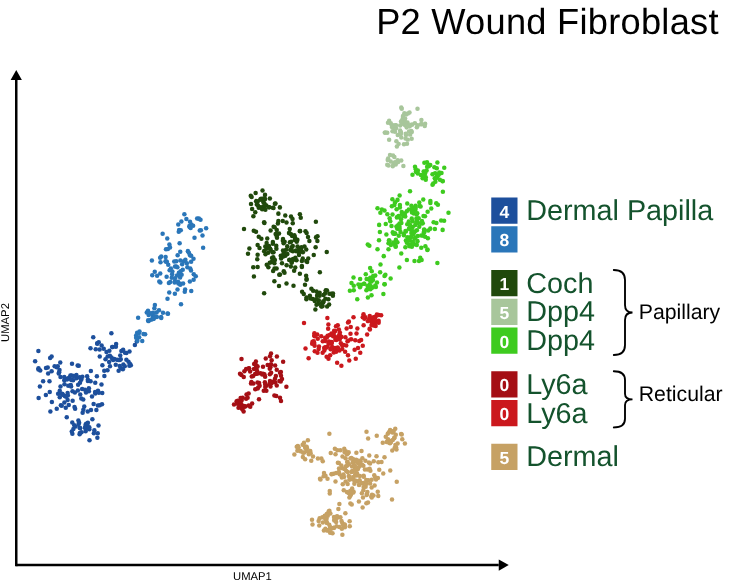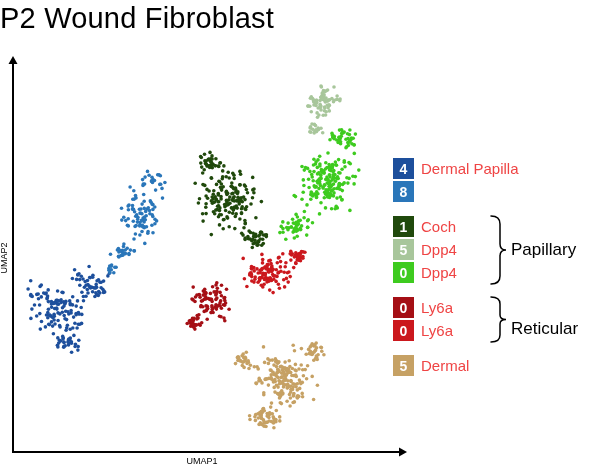--- a/index.html
+++ b/index.html
@@ -1,40 +1,40 @@
 <!DOCTYPE html>
 <html><head>
 <meta charset="utf-8">
 <style>
   html,body { margin:0; padding:0; background:#fff; }
   .figure {
     position:relative; width:600px; height:469px; background:#ffffff;
     font-family:"Liberation Sans", sans-serif; overflow:hidden;
   }
   .title {
-    position:absolute; top:2px; left:0; width:575px; text-align:left;
+    position:absolute; top:2px; left:0; width:575px; text-align:right;
     font-size:29px; color:#000; letter-spacing:0.2px;
   }
   svg.plot { position:absolute; left:0; top:0; }
   .axis-label { font-size:9px; fill:#000; font-family:"Liberation Sans", sans-serif; }
   .legend { position:absolute; left:393px; top:157px; width:207px; }
   .legend-row { display:flex; align-items:center; height:23px; }
   .legend-row.gap { margin-top:12px; }
   .legend-square {
     width:21px; height:21px; flex:0 0 21px; display:flex; align-items:center;
     justify-content:center; color:#fff; font-size:14px; font-weight:bold;
     margin-right:7px;
   }
-  .legend-label { font-size:15px; color:#ef4444; white-space:nowrap; }
+  .legend-label { font-size:23px; color:#14532d; white-space:nowrap; }
   .brace { position:absolute; left:97px; }
   .brace.papillary { top:58px; }
   .brace.reticular { top:139px; }
   .brace-label { position:absolute; font-size:17px; color:#000; white-space:nowrap; }
   .brace-label.papillary { left:118px; top:83px; }
-  .brace-label.reticular { left:118px; top:162px; }
+  .brace-label.reticular { left:118px; top:149px; }
 </style>
 </head>
 <body>
 
 <div class="figure">
 
   <div class="title">P2 Wound Fibroblast</div>
 
   <svg class="plot" width="600" height="469" viewBox="0 0 600 469">
     <g id="points-layer">

